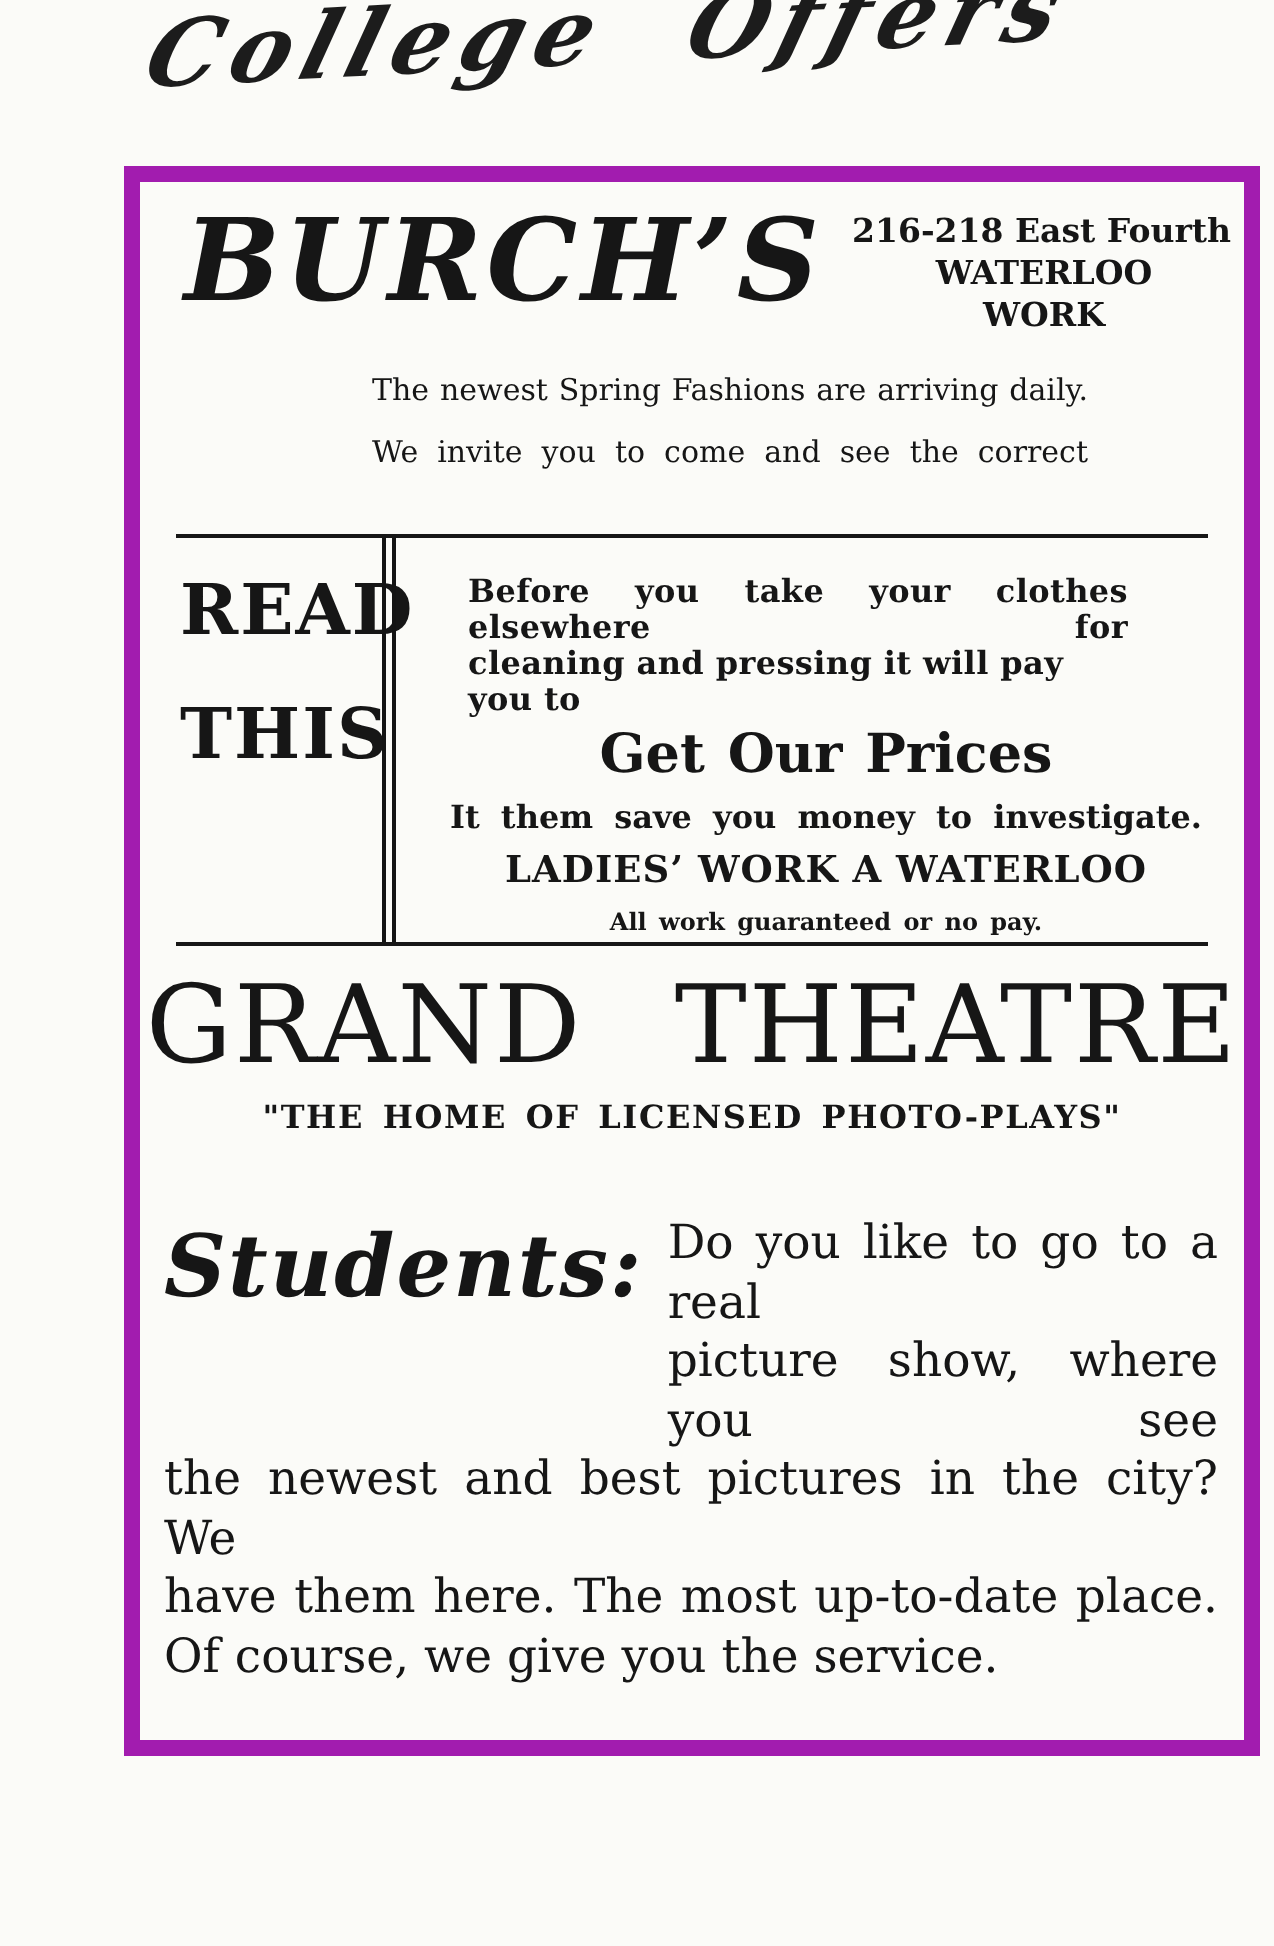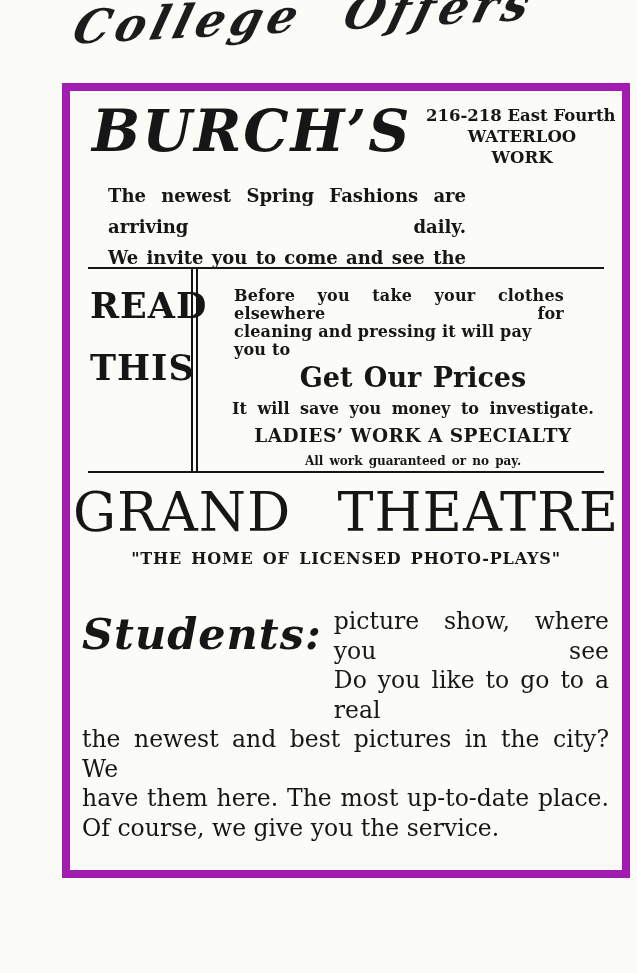--- a/index.html
+++ b/index.html
@@ -43,22 +43,22 @@
     margin-left: 22px; padding-top: 4px;
     white-space: nowrap;
   }
   .burchs-address {
     margin-left: auto; margin-right: 4px; width: 192px;
     text-align: center; padding-top: 9px;
     font-size: 16.5px; font-weight: bold; line-height: 21px;
     white-space: nowrap;
   }
   .burchs-body {
-    margin: 12px 0 0 38px; width: 358px;
-    font-size: 18px; line-height: 31px; font-weight: 700;
+    margin: 12px 0 0 116px; width: 358px;
+    font-size: 15px; line-height: 31px; font-weight: 400;
   }
   .jline { text-align: justify; text-align-last: justify; }
 
   .rule { height: 2px; background: #171717; margin: 0 18px; flex: none; }
 
   
   .cleaner { height: 202px; display: flex; overflow: hidden; }
   .readthis {
     width: 121px; padding: 17px 0 0 20px;
     font-size: 35px; font-weight: bold; letter-spacing: 1px;
@@ -137,39 +137,39 @@
         <div class="w1">READ</div>
         <div class="w2">THIS</div>
       </div>
       <div class="vsep"></div>
       <div class="cleaner-right">
         <div class="cleaner-intro">
           <div class="jline">Before you take your clothes elsewhere for</div>
           <div>cleaning and pressing it will pay you to</div>
         </div>
         <div class="cleaner-headline">Get Our Prices</div>
-        <div class="cleaner-subline">It will save you money to investigate.</div>
-        <div class="cleaner-specialty">LADIES’ WORK A SPECIALTY</div>
+        <div class="cleaner-subline">It them save you money to investigate.</div>
+        <div class="cleaner-specialty">LADIES’ WORK A WATERLOO</div>
         <div class="cleaner-guarantee">All work guaranteed or no pay.</div>
 
       </div>
     </div>
 
     <div class="rule"></div>
 
     <div class="theatre">
       <div class="theatre-title">GRAND THEATRE</div>
       <div class="theatre-subtitle">"THE HOME OF LICENSED PHOTO-PLAYS"</div>
 
       <div class="students">
         <div class="students-row">
           <div class="students-label">Students:</div>
           <div class="students-firstlines">
+            <div class="pitch jline">Do you like to go to a real</div>
             <div class="pitch jline">picture show, where you see</div>
-            <div class="pitch jline">Do you like to go to a real</div>
           </div>
         </div>
         <div class="pitch jline">the newest and best pictures in the city? We</div>
         <div class="pitch jline">have them here.  The most up-to-date place.</div>
         <div class="pitch">Of course, we give you the service.</div>
       </div>
 
     </div>
 
   </div>

